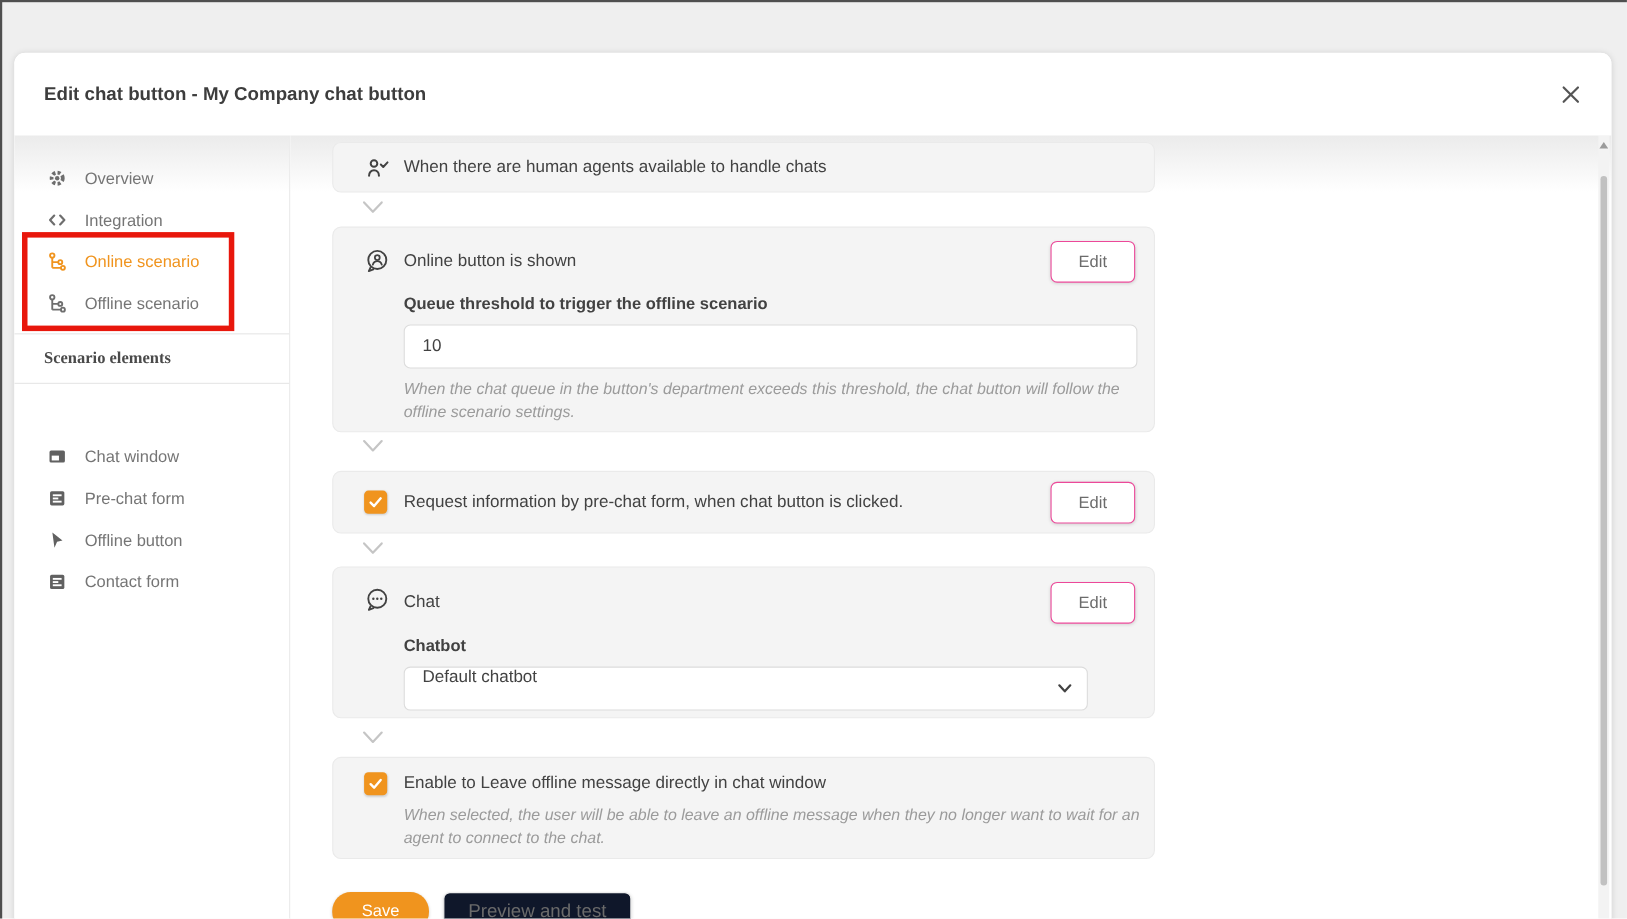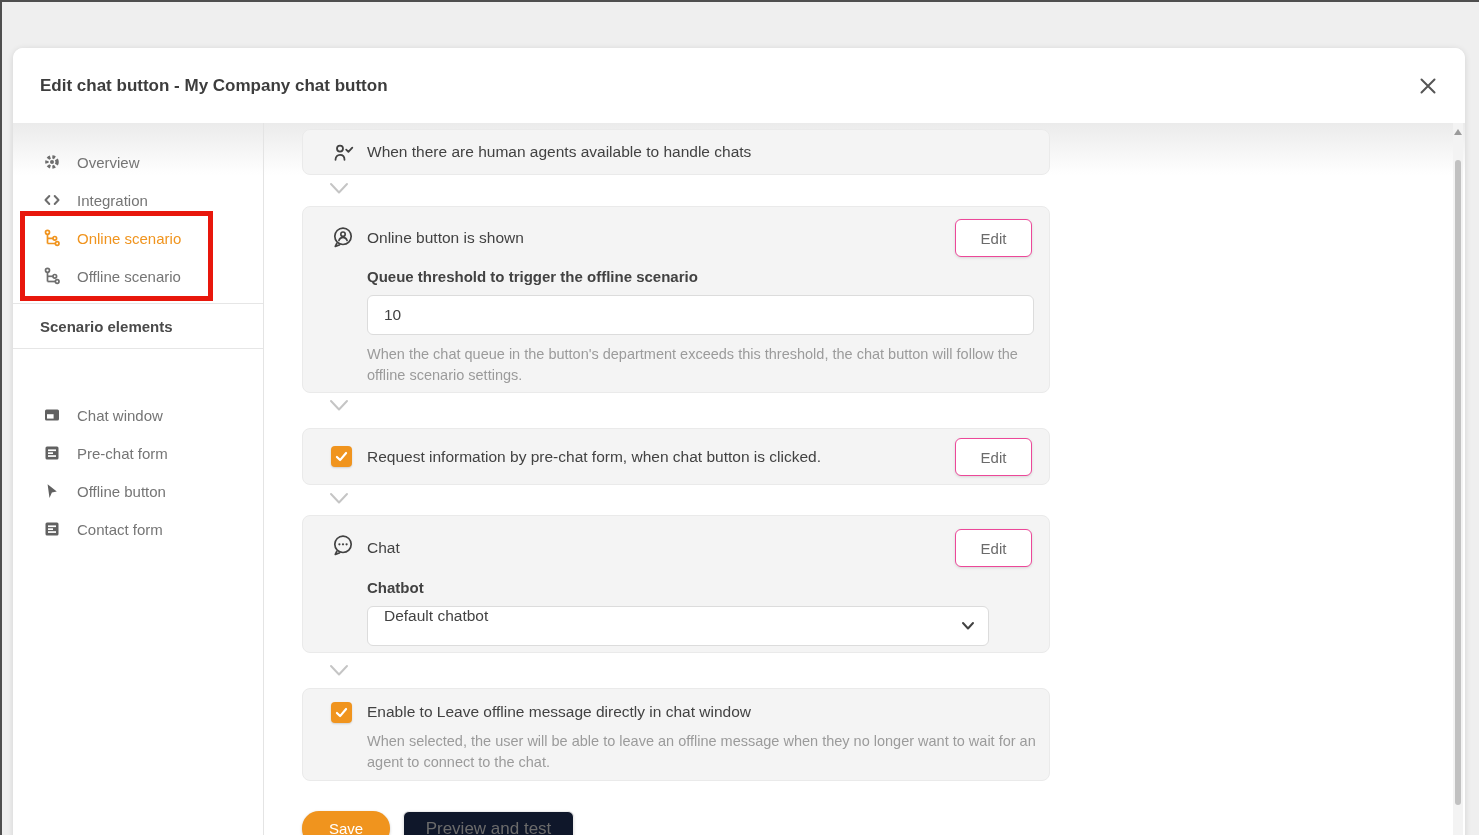--- a/index.html
+++ b/index.html
@@ -44,35 +44,35 @@
     position:absolute; left:0; width:100%; height:38px;
     display:flex; align-items:center; cursor:pointer;
     font-size:15px; color:#757575;
   }
   .nav-item .ic { position:absolute; left:30px; width:18px; height:18px; color:#6e6e6e; display:flex; align-items:center; }
   .nav-item .lbl { position:absolute; left:64px; white-space:nowrap;text-align:right; }
   .nav-item.active { color:#f0941e; }
   .nav-item.active .ic { color:#f0941e; }
   .side-divider { position:absolute; left:0; width:100%; height:1px; background:#e6e6e6; }
   .section-header {
-    position:absolute; left:27px; font-size:15px; font-weight:700; color:#4a4a4a;
+    position:absolute; left:27px; font-size:15px; font-weight:700; color:#4a4a4a;font-family:Liberation Serif, serif;
   }
   .annotation-box {
     position:absolute; left:7px; top:88px; width:193px; height:90px;
     border:5px solid #e8170c; pointer-events:none; z-index:9;
   }
   
   .card {
     position:absolute; left:38px; width:748px;
     background:#f4f4f4; border:1px solid #eaeaea; border-radius:8px;
   }
   .card .c-icon { position:absolute; left:28px; color:#424242; }
   .card .c-title { position:absolute; left:64px; font-size:15.5px; color:#424242; white-space:nowrap; }
   .bold-label { position:absolute; left:64px; font-size:15px; font-weight:700; color:#424242; white-space:nowrap; }
-  .helper { position:absolute; left:64px; font-size:14.5px; color:#9b9b9b; line-height:1.45; }
+  .helper { position:absolute; left:64px; font-size:14.5px; color:#9b9b9b; line-height:1.45;font-style:italic; }
   .edit-btn {
     position:absolute; right:17px; width:77px; height:38px;
     background:#fff; border:1px solid #ec4899; border-radius:6px;
     box-shadow:0 1px 3px rgba(0,0,0,.12);
     font-family:"Liberation Sans",sans-serif; font-size:15px; color:#6b6b6b; cursor:pointer;
   }
   .text-input {
     position:absolute; left:64px; height:40px; background:#fff;
     border:1px solid #dcdcdc; border-radius:6px; padding:0 16px;
     font-family:"Liberation Sans",sans-serif; font-size:15.5px; color:#424242; outline:none;

